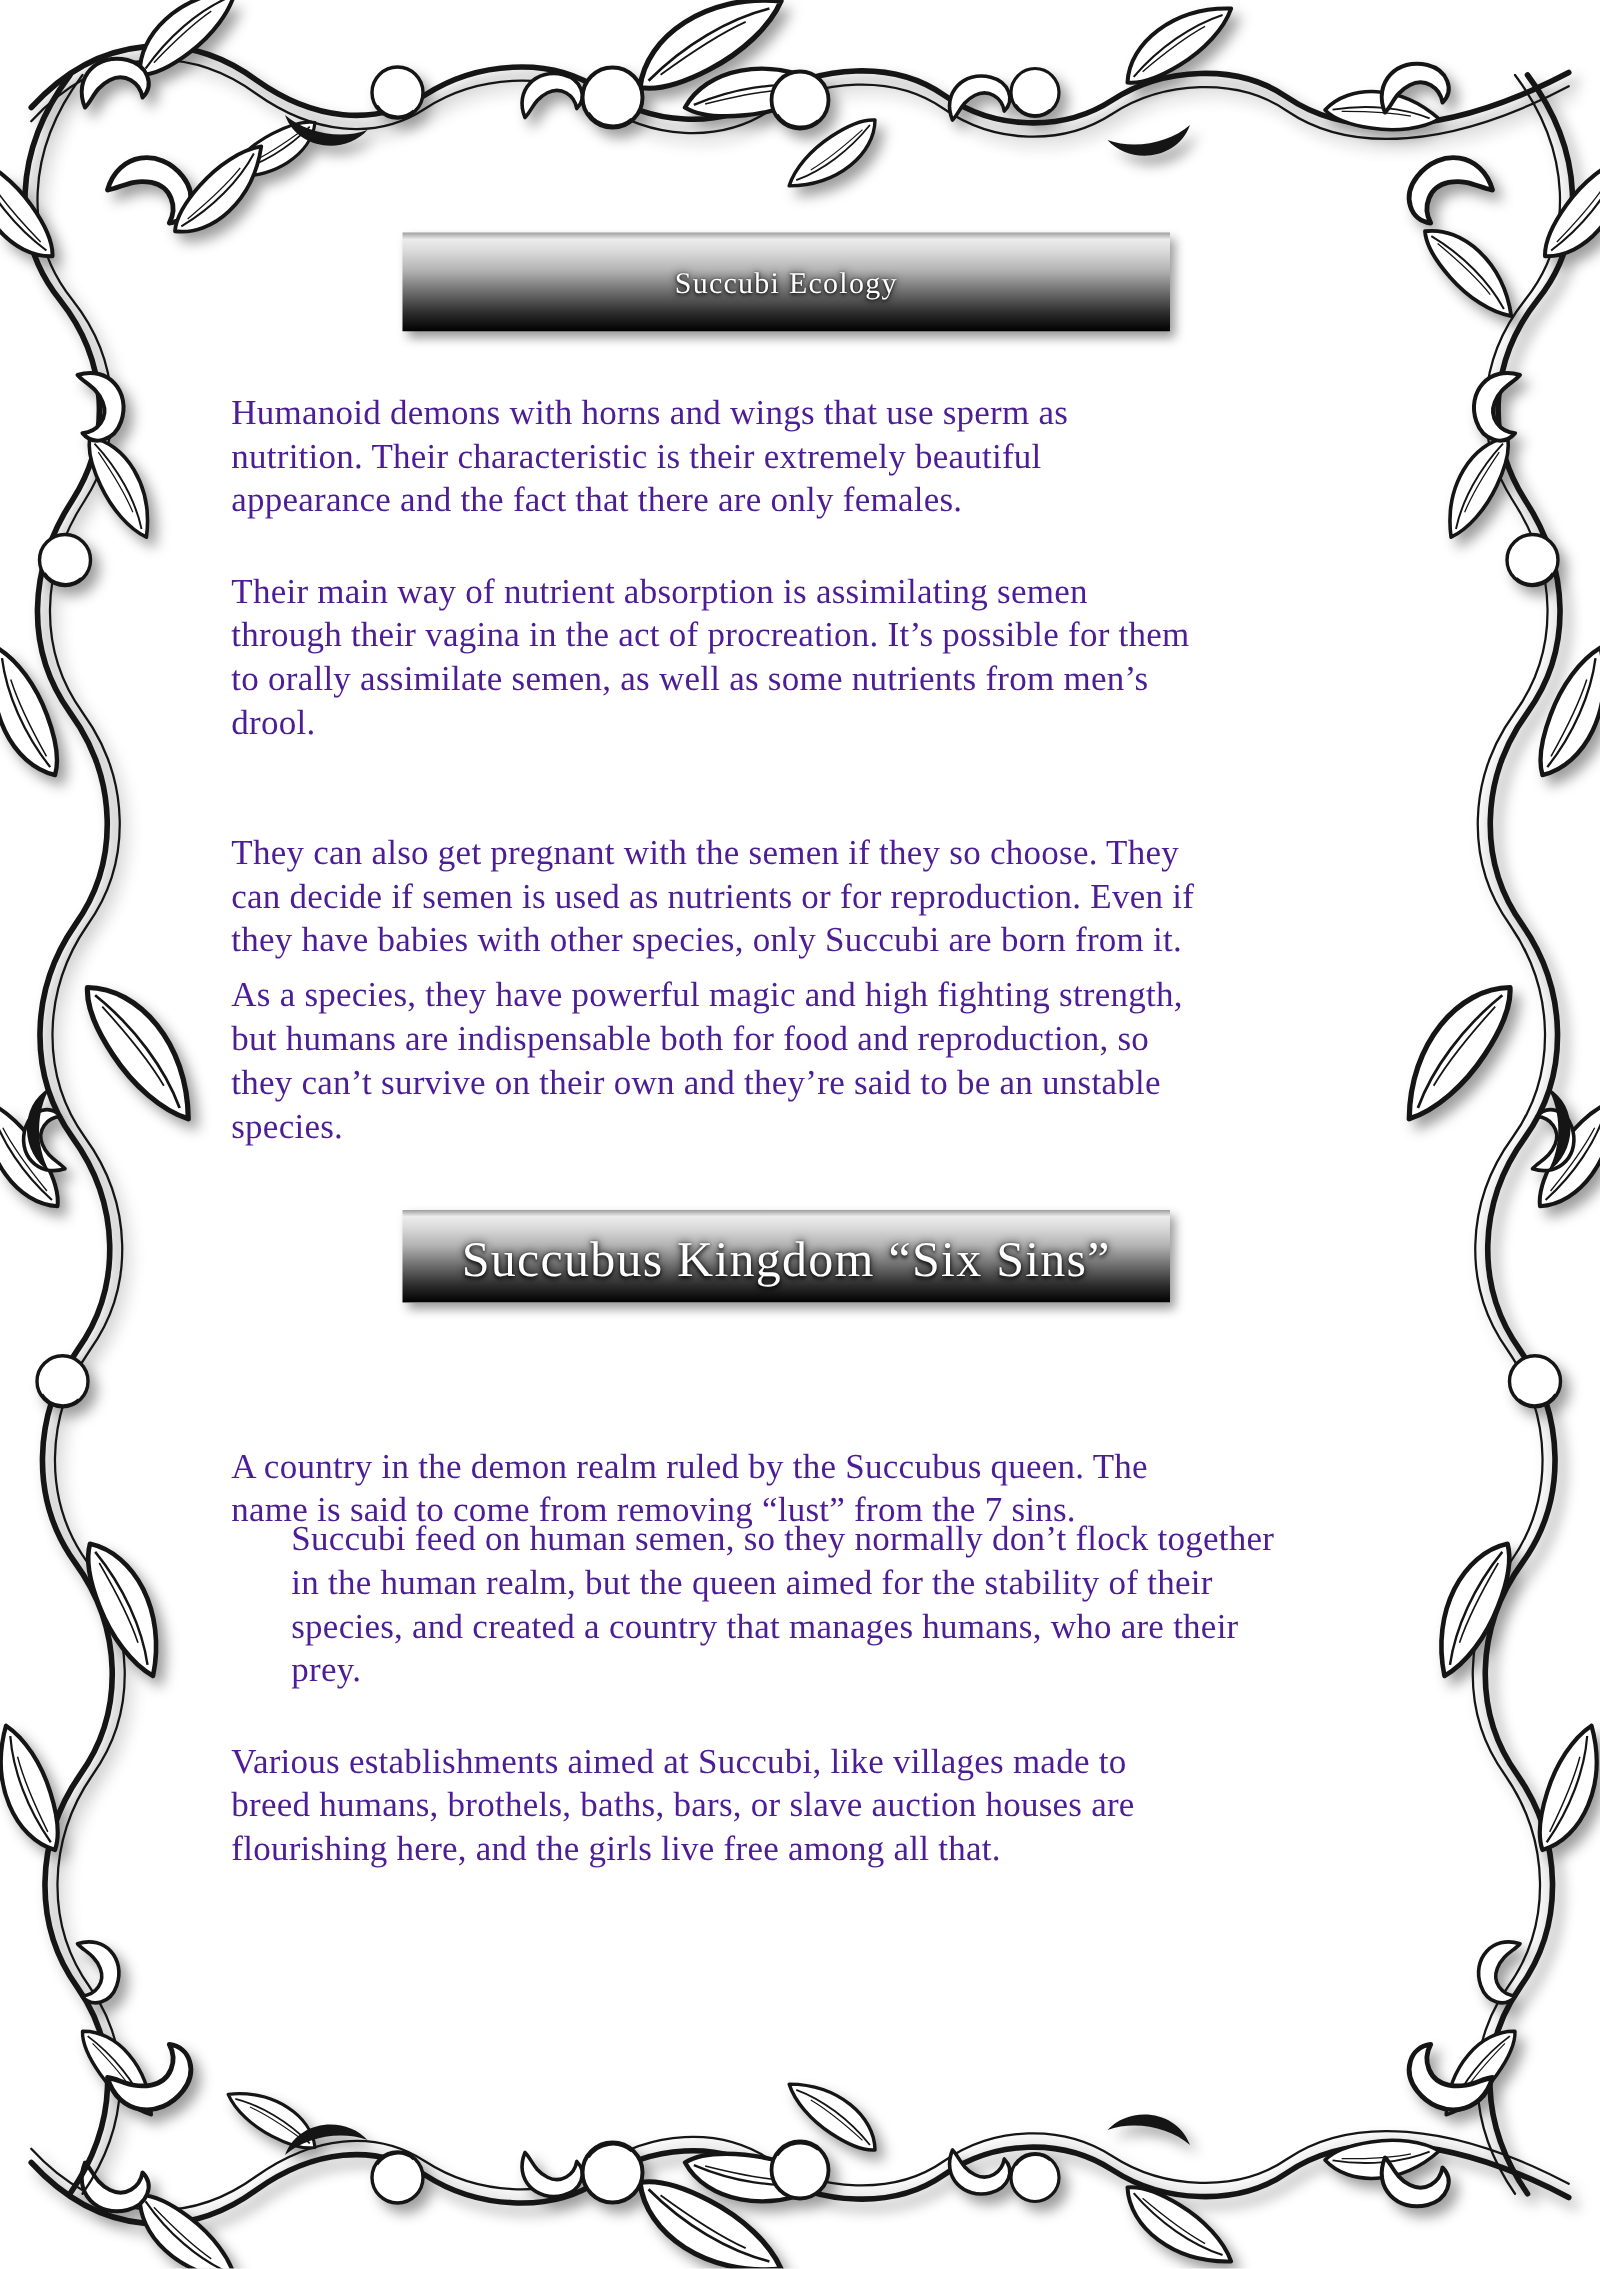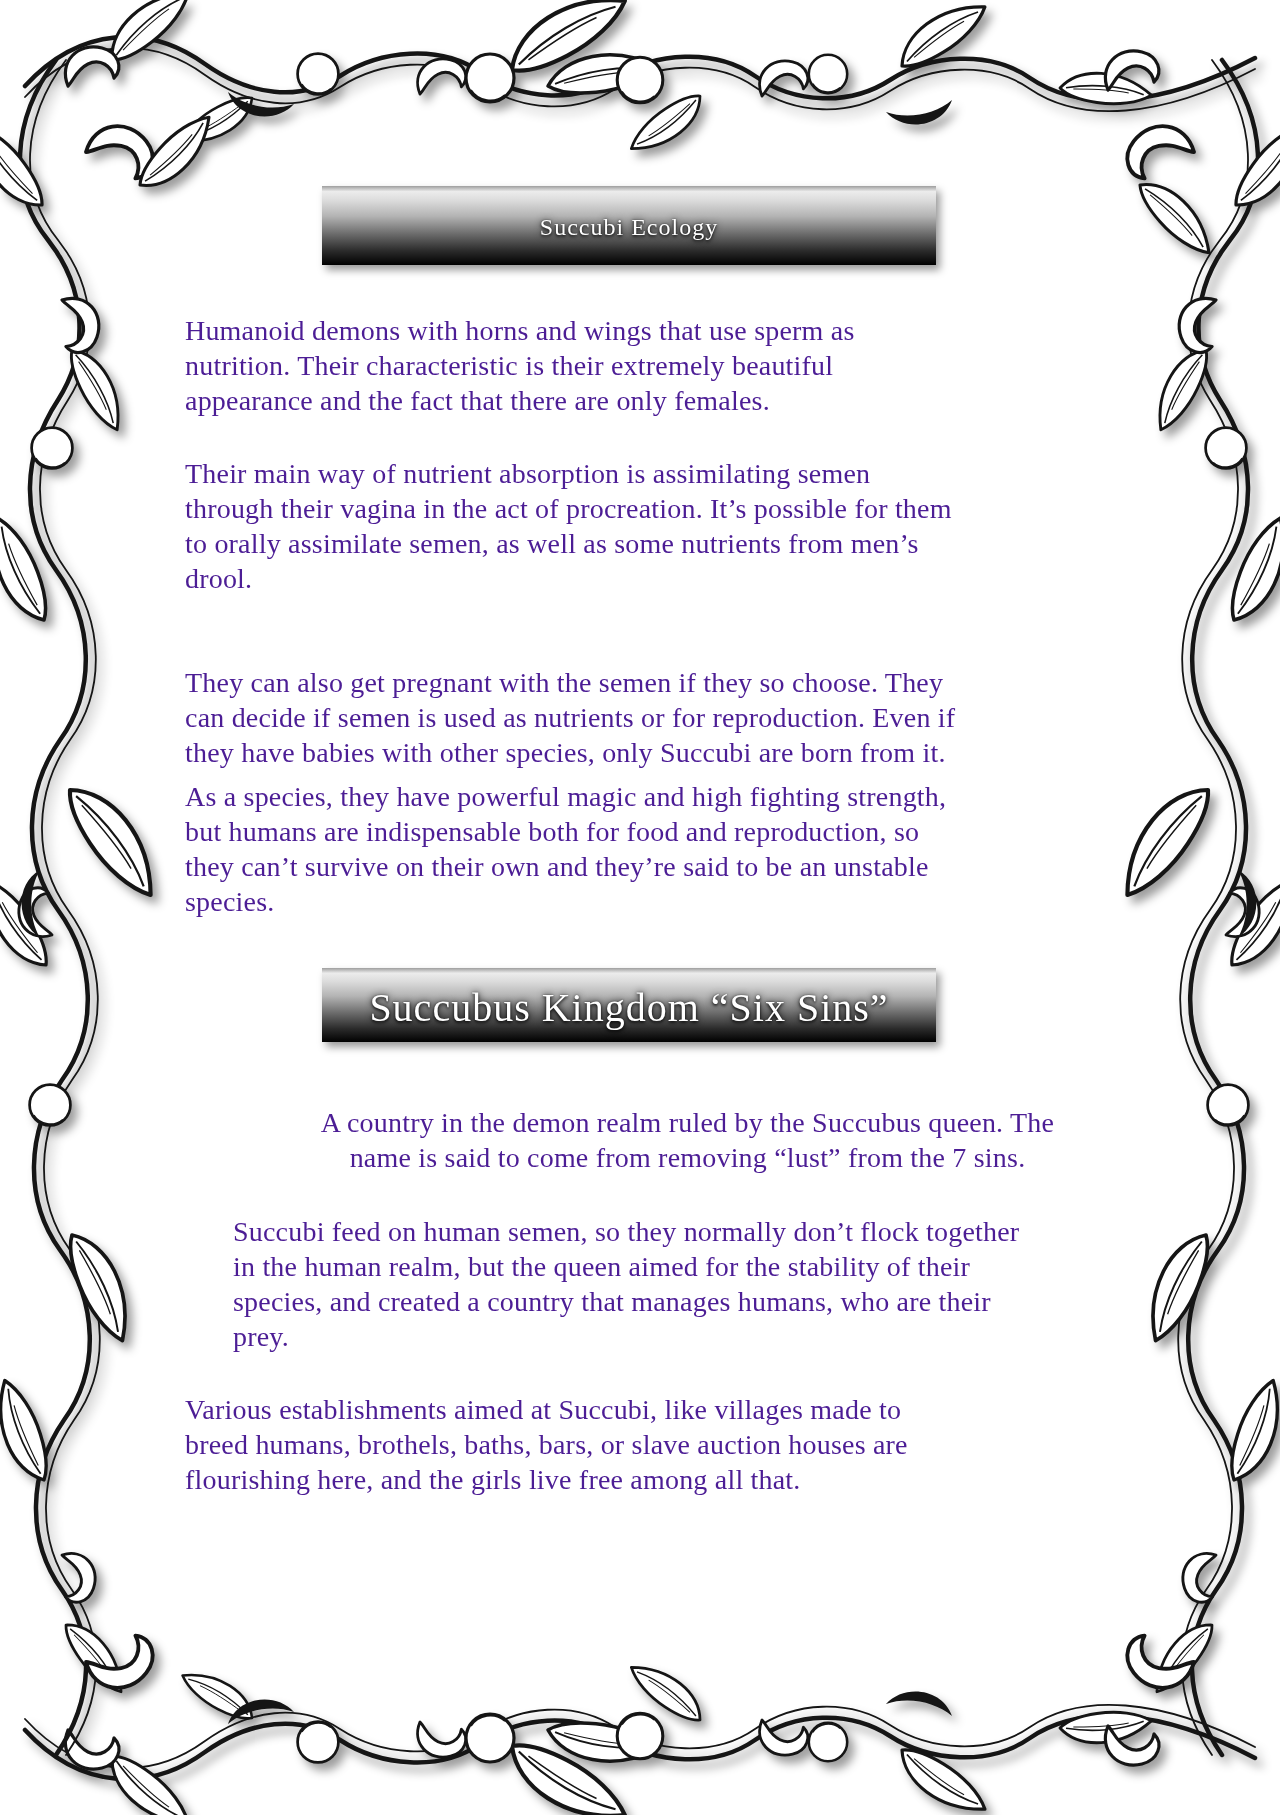--- a/index.html
+++ b/index.html
@@ -37,21 +37,21 @@
   }
   .banner1 .banner-text { font-size:24px; }
   .banner2 .banner-text { font-size:40px; }
   
   .para {
     position:absolute; left:185px; width:1005px;
     font-size:28px; line-height:35px; color:#4c1d95;
     white-space:pre-line; letter-spacing:0.2px;
   }
   .p1 { top:313px; }  .p2 { top:456px; }  .p3 { top:635px;margin-top:30px; }  .p4 { top:779px; }
-  .p5 { top:1105px;text-align:center; } .p6 { top:1214px;margin-left:48px; } .p7 { top:1392px; }
+  .p5 { top:1156px; } .p6 { top:1214px;margin-left:48px; } .p7 { top:1392px; }
 </style>
 </head>
 <body>
 
 <div class="page">
 
   <svg class="border-art" viewBox="0 0 1280 1815" xmlns="http://www.w3.org/2000/svg" xmlns:xlink="http://www.w3.org/1999/xlink">
     <defs>
       <g id="leaf">
         <path class="art" d="M0,0 C10,-30 52,-48 96,-34 C86,-20 66,-8 44,-2 C26,3 10,4 0,0 Z"></path>

